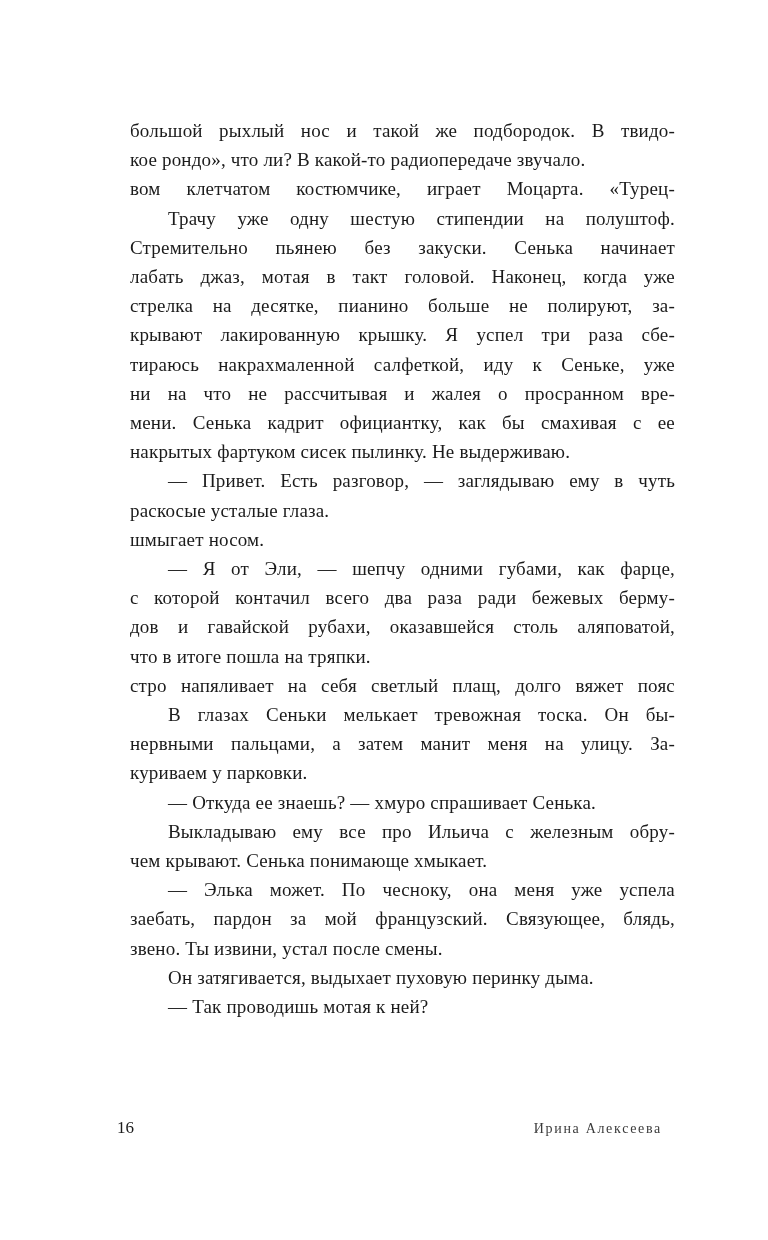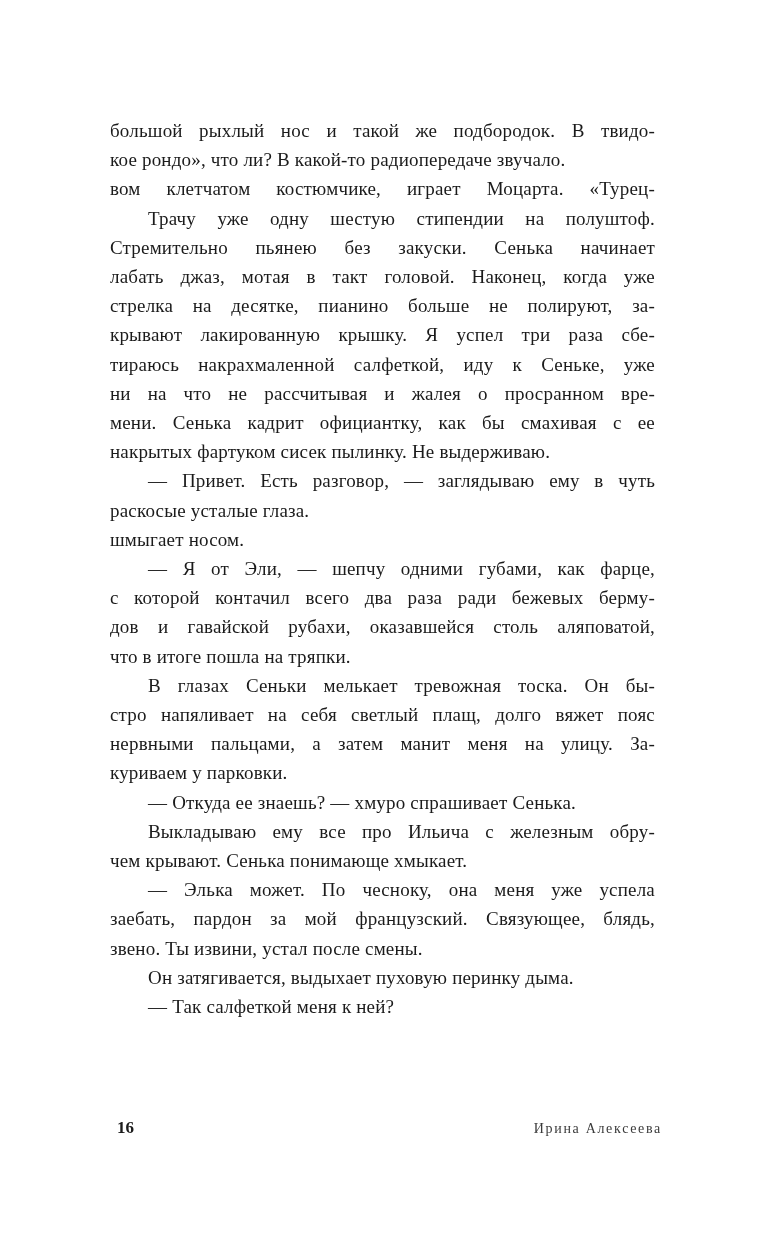--- a/index.html
+++ b/index.html
@@ -11,21 +11,21 @@
     position: relative;
     width: 768px;
     height: 1240px;
     background: #ffffff;
     overflow: hidden;
     font-family: "Liberation Serif", "DejaVu Serif", serif;
     color: #1b1b1b;
   }
   .text-block {
     position: absolute;
-    left: 110px;
+    left: 130px;
     top: 116px;
     width: 545px;
     font-size: 19px;
     line-height: 29.2px;
     letter-spacing: 0.01em;
   }
   .paragraph {
     margin: 0;
     padding: 0;
   }
@@ -45,21 +45,21 @@
     position: absolute;
     left: 117px;
     top: 1118px;
     width: 545px;
     display: flex;
     justify-content: space-between;
     align-items: baseline;
   }
   .page-number {
     font-size: 17px;
-    font-weight: bold;
+    font-weight: normal;
     color: #1b1b1b;
   }
   .running-author {
     font-size: 14px;
     letter-spacing: 0.12em;
     color: #3a3a3a;
   }
 </style>
 </head>
 <body>
@@ -89,41 +89,41 @@
       <div class="paragraph indent">
         <div class="line last">шмыгает носом.</div>
       </div>
       <div class="paragraph indent">
         <div class="line first">— Я от Эли, — шепчу одними губами, как фарце,</div>
         <div class="line">с которой контачил всего два раза ради бежевых берму-</div>
         <div class="line">дов и гавайской рубахи, оказавшейся столь аляповатой,</div>
         <div class="line last">что в итоге пошла на тряпки.</div>
       </div>
       <div class="paragraph indent">
+        <div class="line">стро напяливает на себя светлый плащ, долго вяжет пояс</div>
         <div class="line first">В глазах Сеньки мелькает тревожная тоска. Он бы-</div>
-        <div class="line">стро напяливает на себя светлый плащ, долго вяжет пояс</div>
         <div class="line">нервными пальцами, а затем манит меня на улицу. За-</div>
         <div class="line last">куриваем у парковки.</div>
       </div>
       <div class="paragraph indent">
         <div class="line first last">— Откуда ее знаешь? — хмуро спрашивает Сенька.</div>
       </div>
       <div class="paragraph indent">
         <div class="line first">Выкладываю ему все про Ильича с железным обру-</div>
         <div class="line last">чем крывают. Сенька понимающе хмыкает.</div>
       </div>
       <div class="paragraph indent">
         <div class="line first">— Элька может. По чесноку, она меня уже успела</div>
         <div class="line">заебать, пардон за мой французский. Связующее, блядь,</div>
         <div class="line last">звено. Ты извини, устал после смены.</div>
       </div>
       <div class="paragraph indent">
         <div class="line first last">Он затягивается, выдыхает пуховую перинку дыма.</div>
       </div>
       <div class="paragraph indent">
-        <div class="line first last">— Так салфеткой меня к ней?</div>
+        <div class="line first last">— Так проводишь мотая к ней?</div>
       </div>
     </div>
   <div class="footer">
     <span class="page-number">16</span>
     <span class="running-author">Ирина Алексеева</span>
   </div>
 </div>
 
 </body></html>

